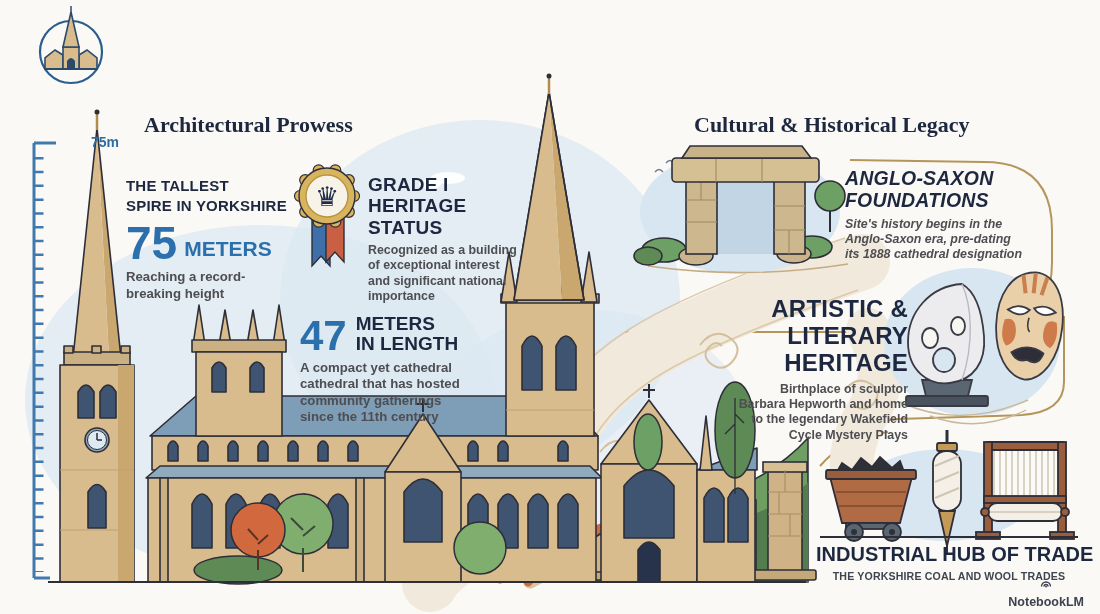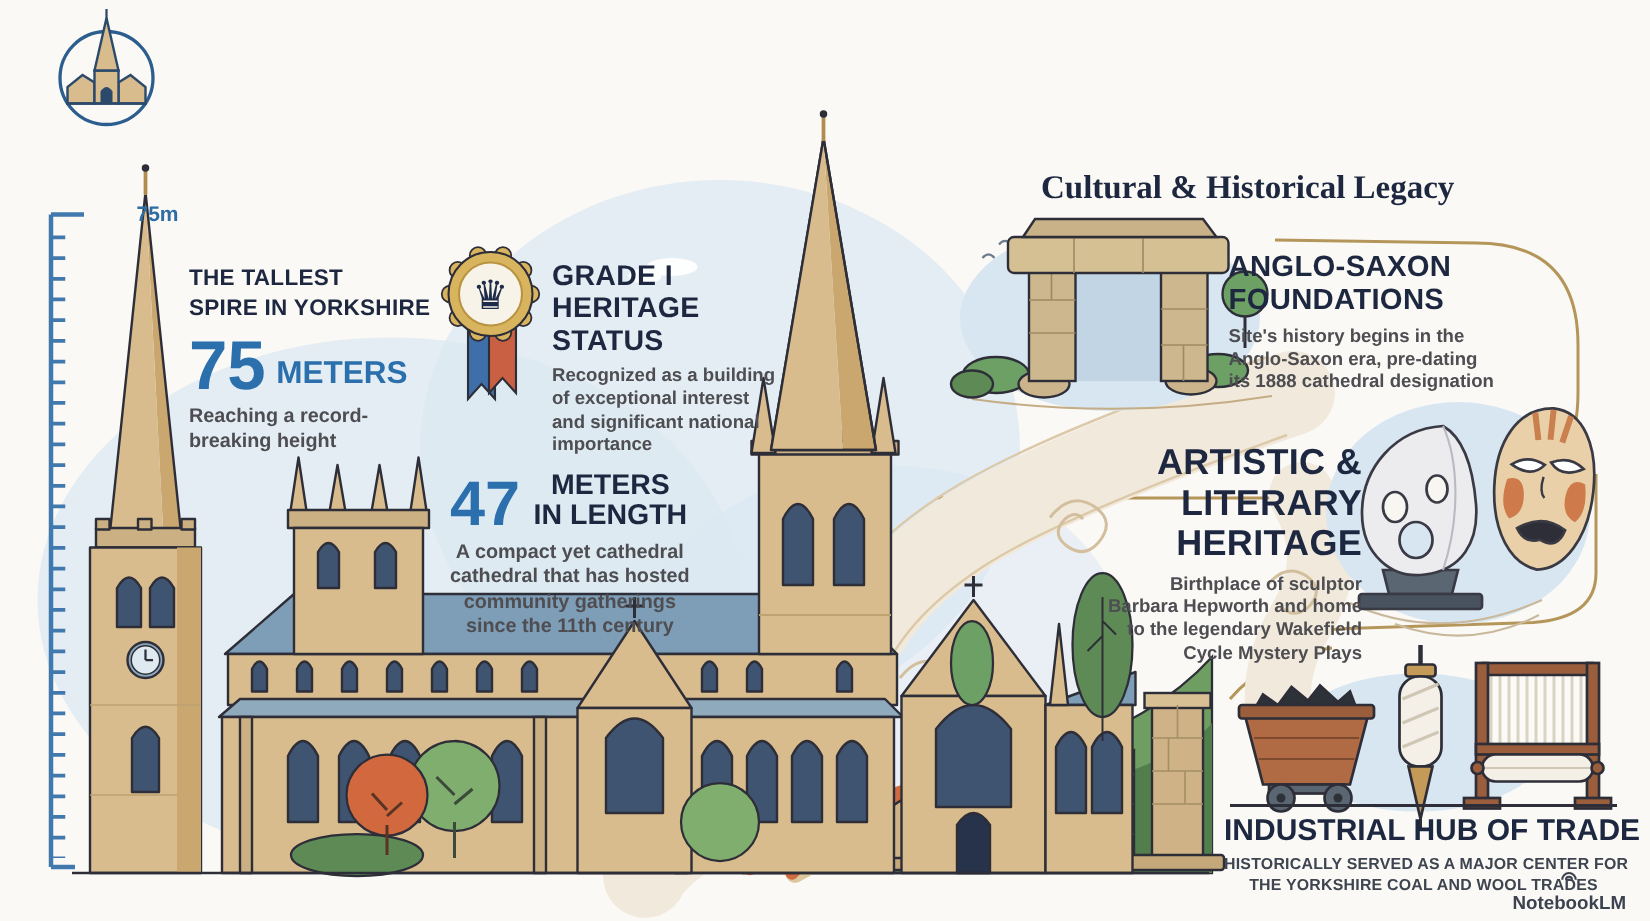--- a/index.html
+++ b/index.html
@@ -322,20 +322,21 @@
       <polygon points="97,69 97,58 87,50 79,55 79,69" fill="#d9bc8d" stroke="#2b4a6b" stroke-width="1.6"></polygon>
       <rect x="63" y="47" width="16" height="22" fill="#d9bc8d" stroke="#2b4a6b" stroke-width="1.6"></rect>
       <polygon points="71,12 63,47 79,47" fill="#d9bc8d" stroke="#2b4a6b" stroke-width="1.6"></polygon>
       <line x1="71" y1="6" x2="71" y2="13" stroke="#2b4a6b" stroke-width="1.5"></line>
       <path d="M67 69 v-8 q4 -6 8 0 v8 z" fill="#2b4a6b"></path>
       <line x1="45" y1="69" x2="97" y2="69" stroke="#2b4a6b" stroke-width="1.8"></line>
     </g>
   </svg>
 
 
+  <div class="abs serif col-head" style="left:144px;top:112px;">Architectural Prowess</div>
 
   <div class="abs serif col-head" style="left:694px;top:112px;">Cultural &amp; Historical Legacy</div>
 
   <div class="abs ruler-label">75m</div>
 
   <div class="abs" style="left:126px;top:176px;">
     <div class="stat-title navy">
       <div>THE TALLEST</div>
       <div>SPIRE IN YORKSHIRE</div>
     </div>
@@ -356,37 +357,37 @@
       <div>STATUS</div>
     </div>
     <div class="desc-sm gray">
       <div>Recognized as a building</div>
       <div>of exceptional interest</div>
       <div>and significant national</div>
       <div>importance</div>
     </div>
   </div>
 
-  <div class="abs" style="left:300px;top:314px;text-align:center;">
+  <div class="abs" style="left:300px;top:314px;">
     <div class="row">
       <span class="big-num2 blue">47</span>
       <span class="unit2 navy" style="margin-left:9px;padding-bottom:1px;">
         <div>METERS</div>
         <div>IN LENGTH</div>
       </span>
     </div>
     <div class="desc gray">
       <div>A compact yet cathedral</div>
       <div>cathedral that has hosted</div>
       <div>community gatherings</div>
       <div>since the 11th century</div>
     </div>
   </div>
 
-  <div class="abs" style="left:819px;top:168px;">
+  <div class="abs" style="left:845px;top:168px;font-style:italic;">
     <div class="stat-title2 navy" style="font-size:19.5px;">
       <div>ANGLO-SAXON</div>
       <div>FOUNDATIONS</div>
     </div>
     <div class="desc-sm gray">
       <div>Site's history begins in the</div>
       <div>Anglo-Saxon era, pre-dating</div>
       <div>its 1888 cathedral designation</div>
     </div>
   </div>
@@ -400,21 +401,20 @@
       <div>Birthplace of sculptor</div>
       <div>Barbara Hepworth and home</div>
       <div>to the legendary Wakefield</div>
       <div>Cycle Mystery Plays</div>
     </div>
   </div>
 
   <div class="abs center" style="left:816px;top:543px;width:266px;">
     <div class="industrial-title">INDUSTRIAL HUB OF TRADE</div>
     <div class="industrial-desc">
-      <div>HISTORICALLY SERVED AS A MAJOR CENTER FOR</div>
       <div>THE YORKSHIRE COAL AND WOOL TRADES</div>
     </div>
   </div>
 
   <div class="abs watermark">
     <svg width="14" height="14" viewBox="0 0 14 14">
       <path d="M2.5 9.5 A4.5 4.5 0 0 1 11.5 9.5" fill="none" stroke="#3c4250" stroke-width="1.4"></path>
       <path d="M5 9.5 A2 2 0 0 1 9 9.5" fill="none" stroke="#3c4250" stroke-width="1.4"></path>
       <circle cx="7" cy="9.5" r="0.9" fill="#3c4250"></circle>
     </svg>

